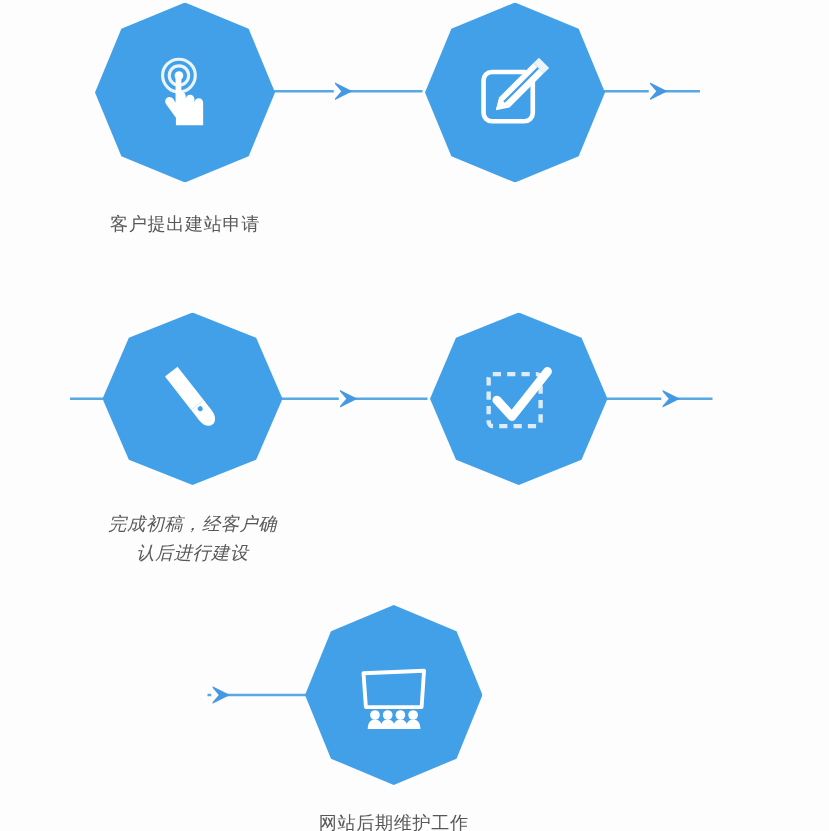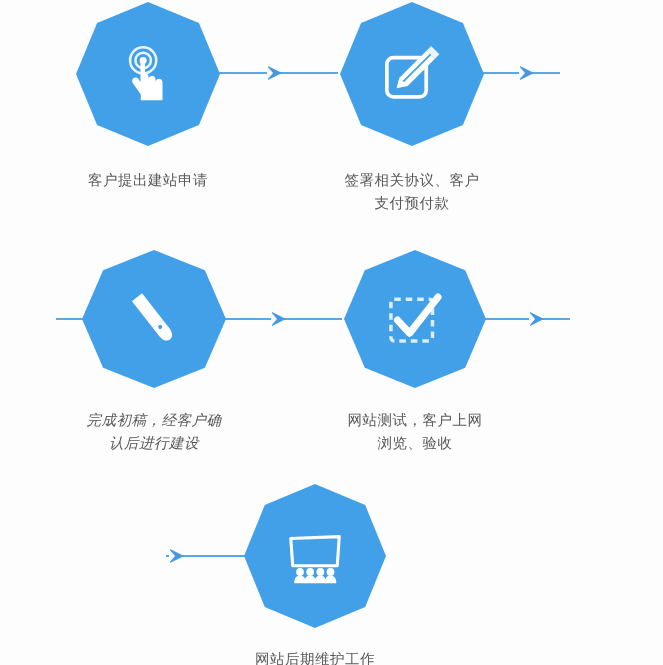--- a/index.html
+++ b/index.html
@@ -116,22 +116,20 @@
       <rect x="9" y="17" width="36" height="36" rx="6" ry="6" fill="none" stroke="#ffffff" stroke-width="3.4"></rect>
       <g>
         <path d="M18 45 L20.5 35.5 L45.5 10.5 L53 18 L28 43 Z" fill="#ffffff"></path>
         <path d="M45.5 10.5 L49.5 6.5 L57 14 L53 18 Z" fill="#eaf4fc"></path>
         <path d="M18 45 L20.5 35.5 L24.5 39.5 Z" fill="#ffffff"></path>
         <line x1="24" y1="39" x2="49" y2="14" stroke="#42a0e8" stroke-width="1.6"></line>
       </g>
     </svg>
   </div>
 
-  <div class="node-caption" style="left:312px; top:169px; width:200px;">签署相关协议、客户
-支付预付款</div>
 
   <div class="connector" style="left:56px; top:318px; width:42px;"></div>
 
   <div class="connector" style="left:222px; top:318px; width:120px;"></div>
   <div class="arrowhead" style="left:272px; top:312px;"></div>
 
   <div class="connector" style="left:476px; top:318px; width:94px;"></div>
   <div class="arrowhead" style="left:530px; top:312px;"></div>
 
   <div class="node-shape" style="left:82px; top:250px; width:144px; height:138px;">
@@ -148,22 +146,20 @@
   <div class="node-caption" style="left:54px; top:409px; width:200px;font-style:italic;">完成初稿，经客户确
 认后进行建设</div>
 
   <div class="node-shape" style="left:344px; top:250px; width:142px; height:138px;">
     <svg class="node-icon ic-check" viewBox="0 0 64 64">
       <rect x="10" y="14" width="38" height="38" rx="3" ry="3" fill="none" stroke="#dcecf9" stroke-width="3.2" stroke-dasharray="6 4.5"></rect>
       <path d="M16 33 L27 45 L53 12" fill="none" stroke="#ffffff" stroke-width="6.5" stroke-linecap="round" stroke-linejoin="round"></path>
     </svg>
   </div>
 
-  <div class="node-caption" style="left:315px; top:409px; width:200px;">网站测试，客户上网
-浏览、验收</div>
 
   <div class="connector" style="left:166px; top:555px; width:86px;"></div>
   <div class="arrowhead" style="left:170px; top:549px;"></div>
 
   <div class="node-shape" style="left:244px; top:484px; width:142px; height:144px;">
     <svg class="node-icon ic-screen" viewBox="0 0 64 64">
       <path d="M7 14 L57 12 L55 42 L9 42 Z" fill="none" stroke="#ffffff" stroke-width="3.2" stroke-linejoin="round"></path>
       <g fill="#ffffff">
         <circle cx="16.5" cy="48.5" r="4"></circle>
         <path d="M10.5 60 C10.5 54.5 13.2 52.2 16.5 52.2 C19.8 52.2 22.5 54.5 22.5 60 Z"></path>

